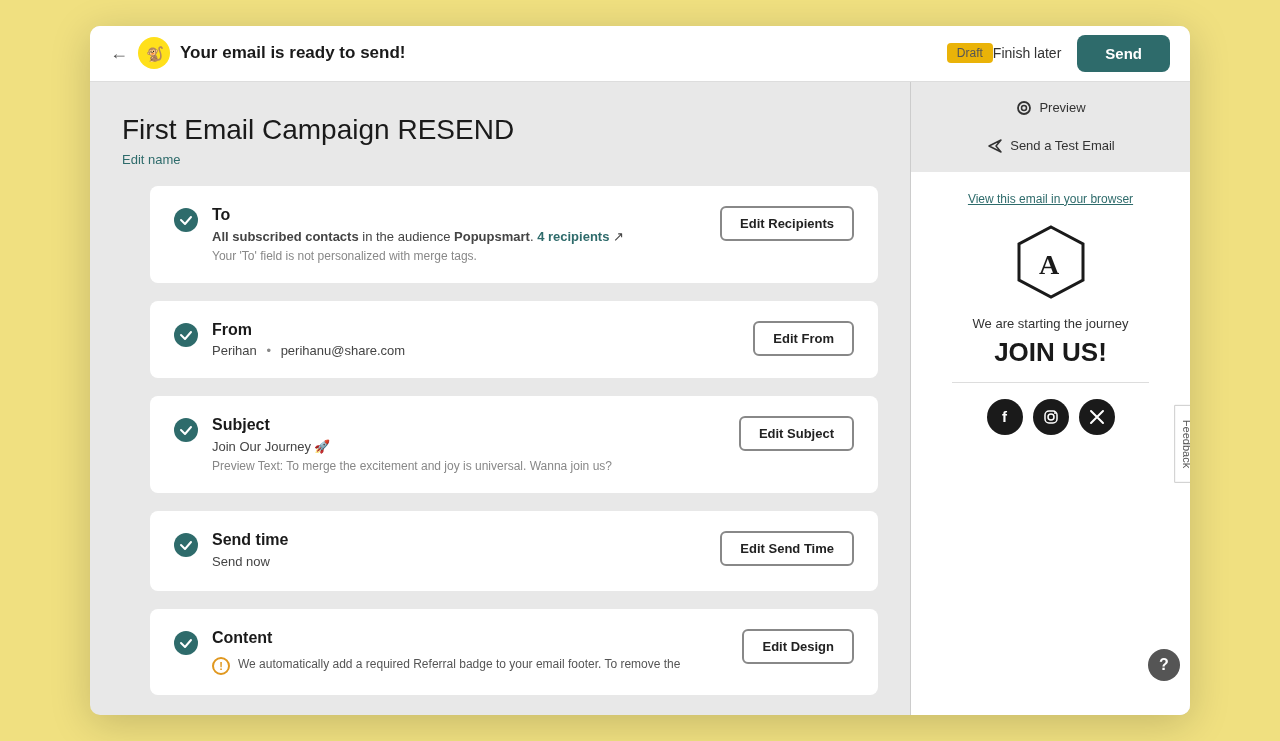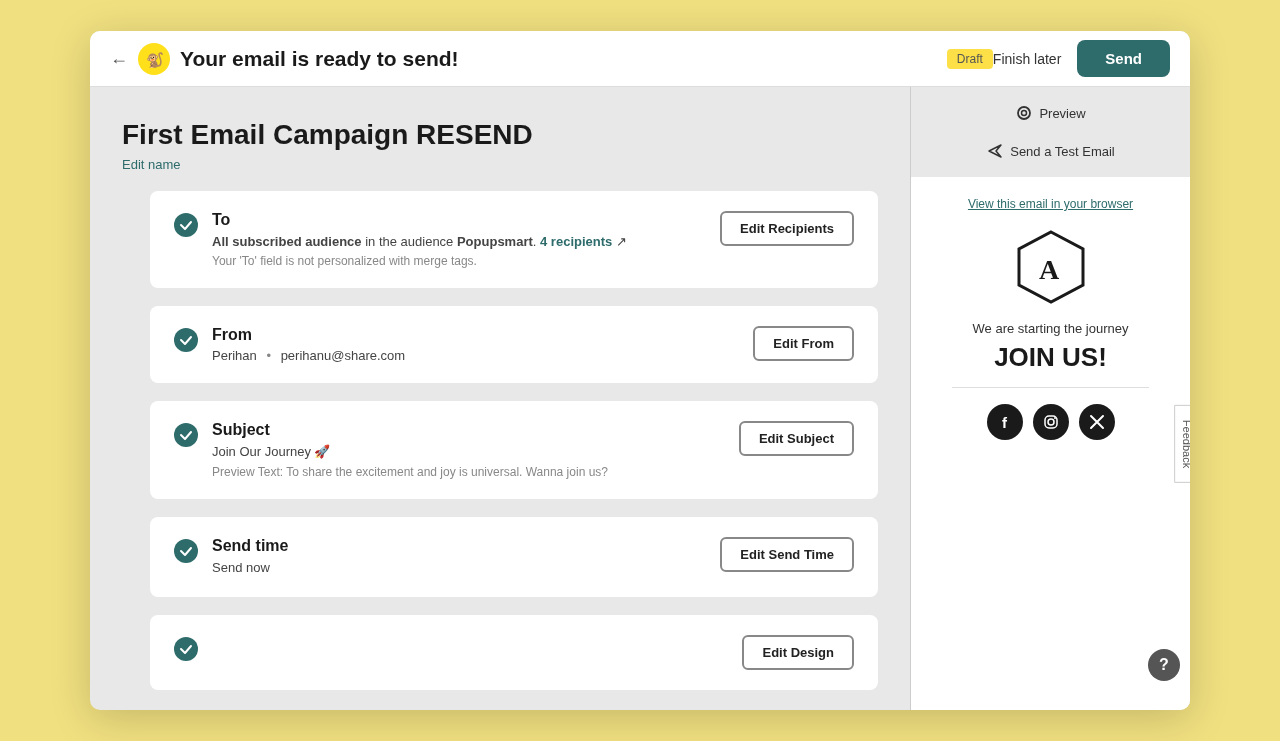--- a/index.html
+++ b/index.html
@@ -37,27 +37,27 @@
       font-size: 18px;
       cursor: pointer;
       margin-right: 10px;
     }
     .topbar-logo {
       width: 32px;
       height: 32px;
       margin-right: 10px;
     }
     .topbar-title {
-      font-size: 21px;
+      font-size: 17px;
       font-weight: 600;
       color: #1a1a1a;
       flex: 1;
     }
     .topbar-badge {
-      background: #fde047;
+      background: #eab308;
       color: #555;
       font-size: 12px;
       padding: 3px 10px;
       border-radius: 4px;
       margin-left: 20px;
       font-weight: 500;
     }
     .topbar-actions {
       display: flex;
       align-items: center;
@@ -87,21 +87,21 @@
       flex: 1;
     }
     
     .left-panel {
       flex: 1;
       padding: 32px 32px 20px 32px;
       overflow-y: auto;
     }
     .campaign-title {
       font-size: 28px;
-      font-weight: 700;
+      font-weight: 400;
       color: #1a1a1a;
       margin-bottom: 4px;
     }
     .edit-name-link {
       color: #2e6b6b;
       font-size: 13px;
       cursor: pointer;
       text-decoration: none;
     }
     
@@ -358,21 +358,21 @@
       <div class="card">
         <div class="card-left">
           <div class="check-circle">
             <svg viewBox="0 0 14 14" fill="none">
                 <path d="M2 7l4 4 6-7" stroke="#fff" stroke-width="2" stroke-linecap="round" stroke-linejoin="round"></path>
               </svg>
           </div>
           <div class="card-info">
             <div class="card-label">To</div>
             <div class="card-sub">
-              <strong>All subscribed audience</strong><span> in the audience </span><strong>Popupsmart</strong>. <a class="recipients-link">4 recipients</a> ↗
+              <strong>All subscribed contacts</strong><span> in the audience </span><strong>Popupsmart</strong>. <a class="recipients-link">4 recipients</a> ↗
             </div>
             <div class="card-warning">Your 'To' field is not personalized with merge tags.</div>
           </div>
         </div>
         <button class="btn-edit">Edit Recipients</button>
       </div>
 
       
       <div class="card">
         <div class="card-left">
@@ -397,21 +397,21 @@
       <div class="card">
         <div class="card-left">
           <div class="check-circle">
             <svg viewBox="0 0 14 14" fill="none">
                 <path d="M2 7l4 4 6-7" stroke="#fff" stroke-width="2" stroke-linecap="round" stroke-linejoin="round"></path>
               </svg>
           </div>
           <div class="card-info">
             <div class="card-label">Subject</div>
             <div class="card-sub">Join Our Journey 🚀</div>
-            <div class="card-warning">Preview Text: To share the excitement and joy is universal. Wanna join us?</div>
+            <div class="card-warning">Preview Text: To merge the excitement and joy is universal. Wanna join us?</div>
           </div>
         </div>
         <button class="btn-edit">Edit Subject</button>
       </div>
 
       
       <div class="card">
         <div class="card-left">
           <div class="check-circle">
             <svg viewBox="0 0 14 14" fill="none">
@@ -426,20 +426,27 @@
         <button class="btn-edit">Edit Send Time</button>
       </div>
 
       
       <div class="card">
         <div class="card-left">
           <div class="check-circle">
             <svg viewBox="0 0 14 14" fill="none">
                 <path d="M2 7l4 4 6-7" stroke="#fff" stroke-width="2" stroke-linecap="round" stroke-linejoin="round"></path>
               </svg>
+          </div>
+          <div class="card-info">
+            <div class="card-label">Content</div>
+            <div class="content-warning">
+              <div class="warn-icon">!</div>
+              <span>We automatically add a required Referral badge to your email footer. To remove the</span>
+            </div>
           </div>
         </div>
         <button class="btn-edit">Edit Design</button>
       </div>
     </div>
 
     <div class="right-panel">
       <div class="right-panel-actions">
         <a class="action-link">
           <span class="action-icon">

